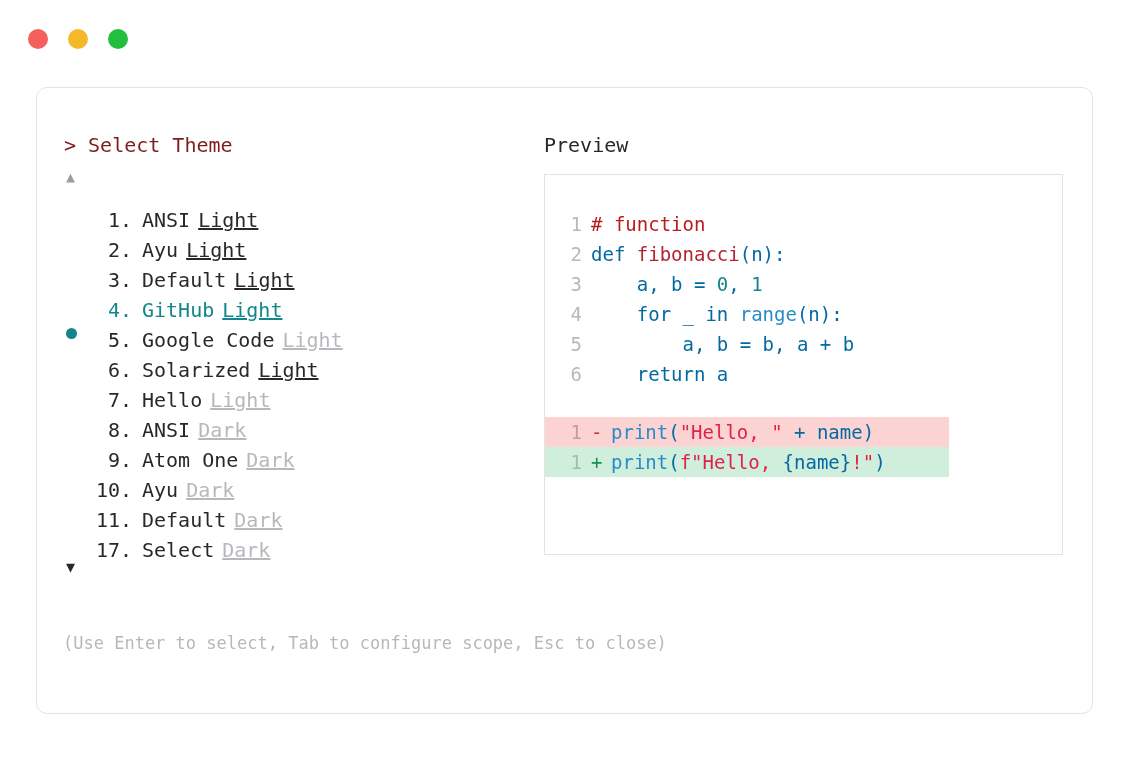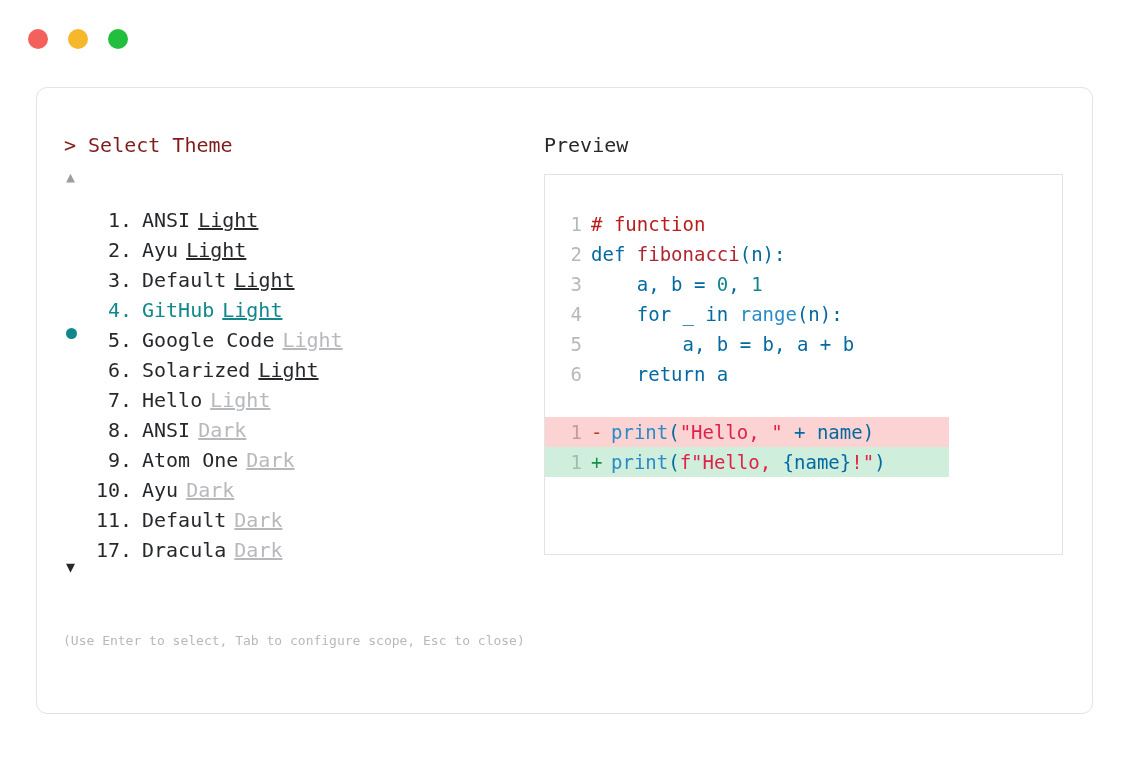--- a/index.html
+++ b/index.html
@@ -113,21 +113,21 @@
   .suffix.solid { color: #26282c; }
   .theme-row.selected .idx,
   .theme-row.selected .idx-dot,
   .theme-row.selected .name,
   .theme-row.selected .suffix { color: #11878b; }
 
   .hint {
     position: absolute;
     left: 26px;
     top: 545px;
-    font-size: 13px;
+    font-size: 17px;
     color: #b6b8bc;
     white-space: pre;
   }
 
   
   .right-col {
     position: absolute;
     left: 507px;
     top: 44px;
     width: 520px;
@@ -210,21 +210,21 @@
           <div class="theme-row"><span class="bullet-cell"></span><span class="idx">2.</span><span class="name">Ayu</span><span class="suffix solid">Light</span></div>
           <div class="theme-row"><span class="bullet-cell"></span><span class="idx">3.</span><span class="name">Default</span><span class="suffix solid">Light</span></div>
           <div class="theme-row selected"><span class="bullet-cell"><span class="bullet" style="background: rgb(17, 135, 139);"></span></span><span class="idx">4.</span><span class="name">GitHub</span><span class="suffix solid">Light</span></div>
           <div class="theme-row"><span class="bullet-cell"></span><span class="idx">5.</span><span class="name">Google Code</span><span class="suffix dim">Light</span></div>
           <div class="theme-row"><span class="bullet-cell"></span><span class="idx">6.</span><span class="name">Solarized</span><span class="suffix solid">Light</span></div>
           <div class="theme-row"><span class="bullet-cell"></span><span class="idx">7.</span><span class="name">Hello</span><span class="suffix dim">Light</span></div>
           <div class="theme-row"><span class="bullet-cell"></span><span class="idx">8.</span><span class="name">ANSI</span><span class="suffix dim">Dark</span></div>
           <div class="theme-row"><span class="bullet-cell"></span><span class="idx">9.</span><span class="name">Atom One</span><span class="suffix dim">Dark</span></div>
           <div class="theme-row"><span class="bullet-cell"></span><span class="idx">10.</span><span class="name">Ayu</span><span class="suffix dim">Dark</span></div>
           <div class="theme-row"><span class="bullet-cell"></span><span class="idx">11.</span><span class="name">Default</span><span class="suffix dim">Dark</span></div>
-          <div class="theme-row"><span class="bullet-cell"></span><span class="idx">17.</span><span class="name">Dracula</span><span class="suffix dim">Dark</span></div>
+          <div class="theme-row"><span class="bullet-cell"></span><span class="idx">17.</span><span class="name">Select</span><span class="suffix dim">Dark</span></div>
         </div>
       <div class="scroll-arrow arrow-down">▼</div>
     </div>
 
     <div class="hint">(Use Enter to select, Tab to configure scope, Esc to close)</div>
 
     <div class="right-col">
       <div class="preview-label">Preview</div>
       <div class="preview-box">
         <div class="code"><div class="code-line"><span class="ln">1</span><span><span class="tok-comment"># function</span></span></div><div class="code-line"><span class="ln">2</span><span><span class="code-text">def </span><span class="tok-fn">fibonacci</span><span class="code-text">(n):</span></span></div><div class="code-line"><span class="ln">3</span><span><span class="code-text">    a, b = </span><span class="tok-num">0</span><span class="code-text">, </span><span class="tok-num">1</span></span></div><div class="code-line"><span class="ln">4</span><span><span class="code-text">    for _ in </span><span class="tok-builtin">range</span><span class="code-text">(n):</span></span></div><div class="code-line"><span class="ln">5</span><span><span class="code-text">        a, b = b, a + b</span></span></div><div class="code-line"><span class="ln">6</span><span><span class="code-text">    return a</span></span></div></div>

